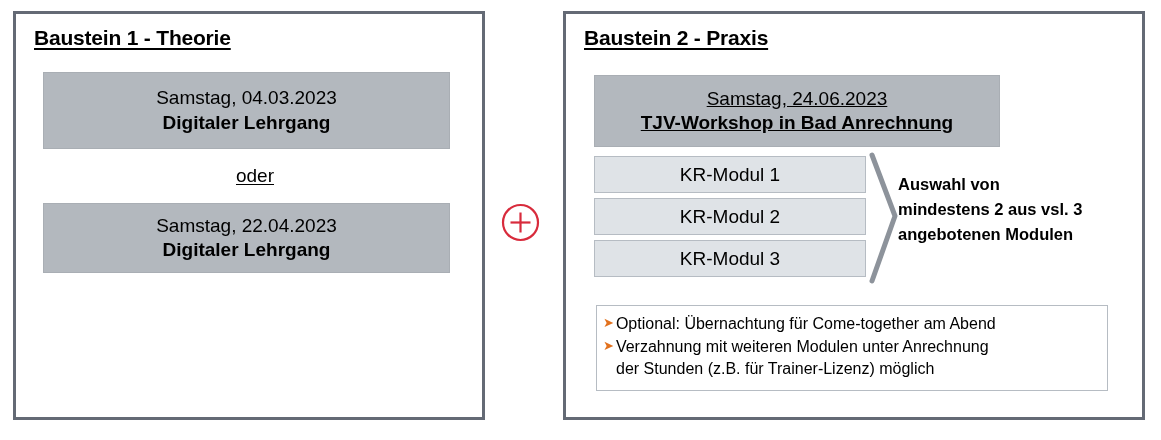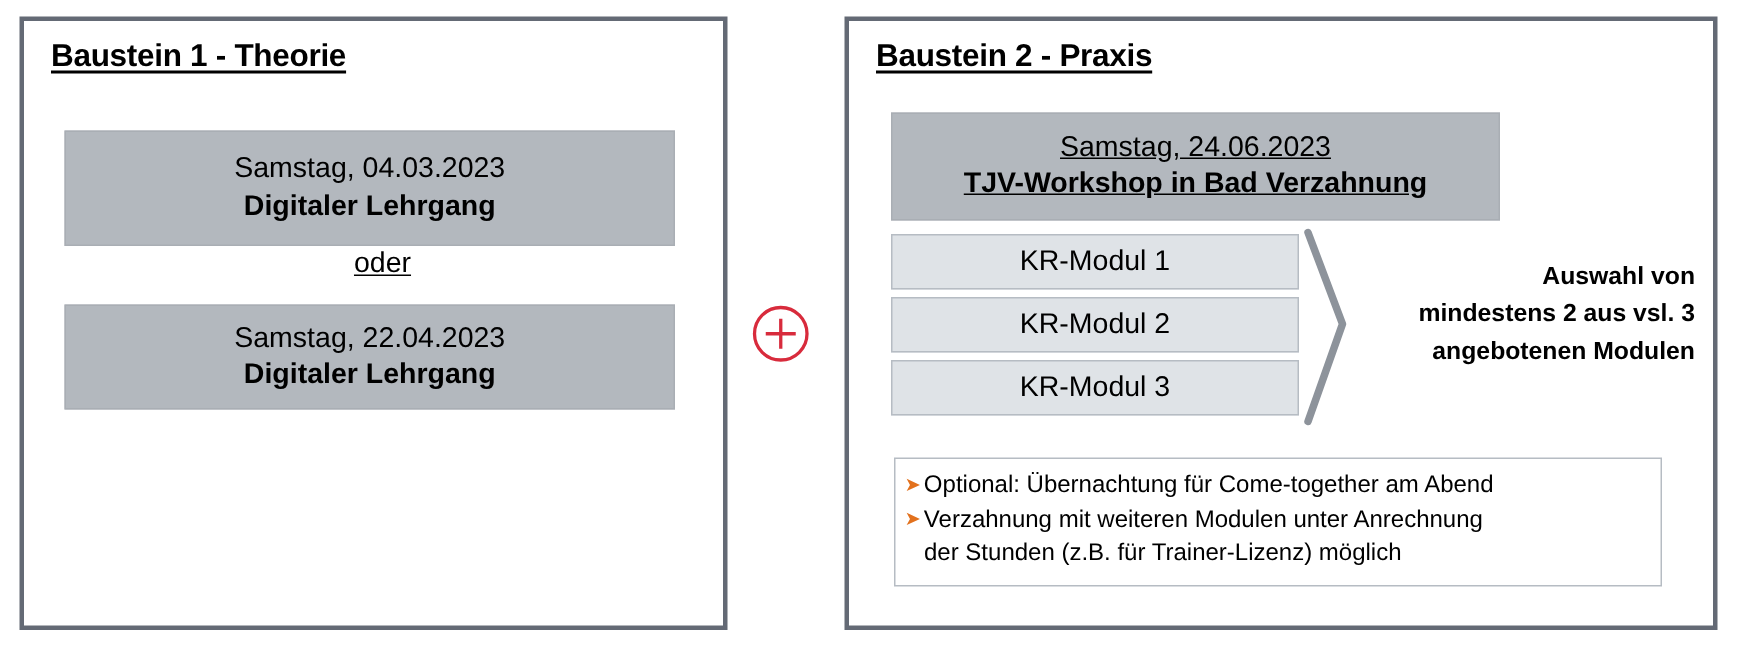--- a/index.html
+++ b/index.html
@@ -46,21 +46,21 @@
     box-sizing: border-box;
     display: flex;
     flex-direction: column;
     align-items: center;
     justify-content: center;
     line-height: 1.28;
   }
   .card-dark .line1 { font-size: 19px; font-weight: normal; }
   .card-dark .line2 { font-size: 19px; font-weight: bold; }
 
-  #card-theorie-1 { left: 43px; top: 87px;  width: 407px; height: 77px; }
+  #card-theorie-1 { left: 43px; top: 72px;  width: 407px; height: 77px; }
   #card-theorie-2 { left: 43px; top: 203px; width: 407px; height: 70px; }
   #card-praxis    { left: 594px; top: 75px; width: 406px; height: 72px; text-decoration: underline; }
 
   
   #oder {
     position: absolute;
     left: 43px;
     top: 165px;
     width: 407px;
     text-align: center;
@@ -107,21 +107,21 @@
     width: 34px;
     height: 132px;
   }
 
   
   #auswahl-note {
     position: absolute;
     left: 898px;
     top: 172px;
     width: 232px;
-    text-align: right;
+    text-align: left;
     font-size: 16.5px;
     font-weight: bold;
     line-height: 1.5;
   }
 
   
   #bullet-box {
     position: absolute;
     left: 596px;
     top: 305px;
@@ -180,21 +180,21 @@
     <line x1="20.5" y1="10.5" x2="20.5" y2="30.5" stroke="#d82b3c" stroke-width="2.2"></line>
   </svg>
 </div>
 
 <div class="panel" id="panel-right">
   <div class="panel-title">Baustein 2 - Praxis</div>
 </div>
 
 <div class="card-dark" id="card-praxis">
   <div class="line1">Samstag, 24.06.2023</div>
-  <div class="line2">TJV-Workshop in Bad Verzahnung</div>
+  <div class="line2">TJV-Workshop in Bad Anrechnung</div>
 </div>
 
 <div class="module-box" id="module-1">
   <span>KR-Modul 1</span>
 </div>
 <div class="module-box" id="module-2">
   <span>KR-Modul 2</span>
 </div>
 <div class="module-box" id="module-3">
   <span>KR-Modul 3</span>

